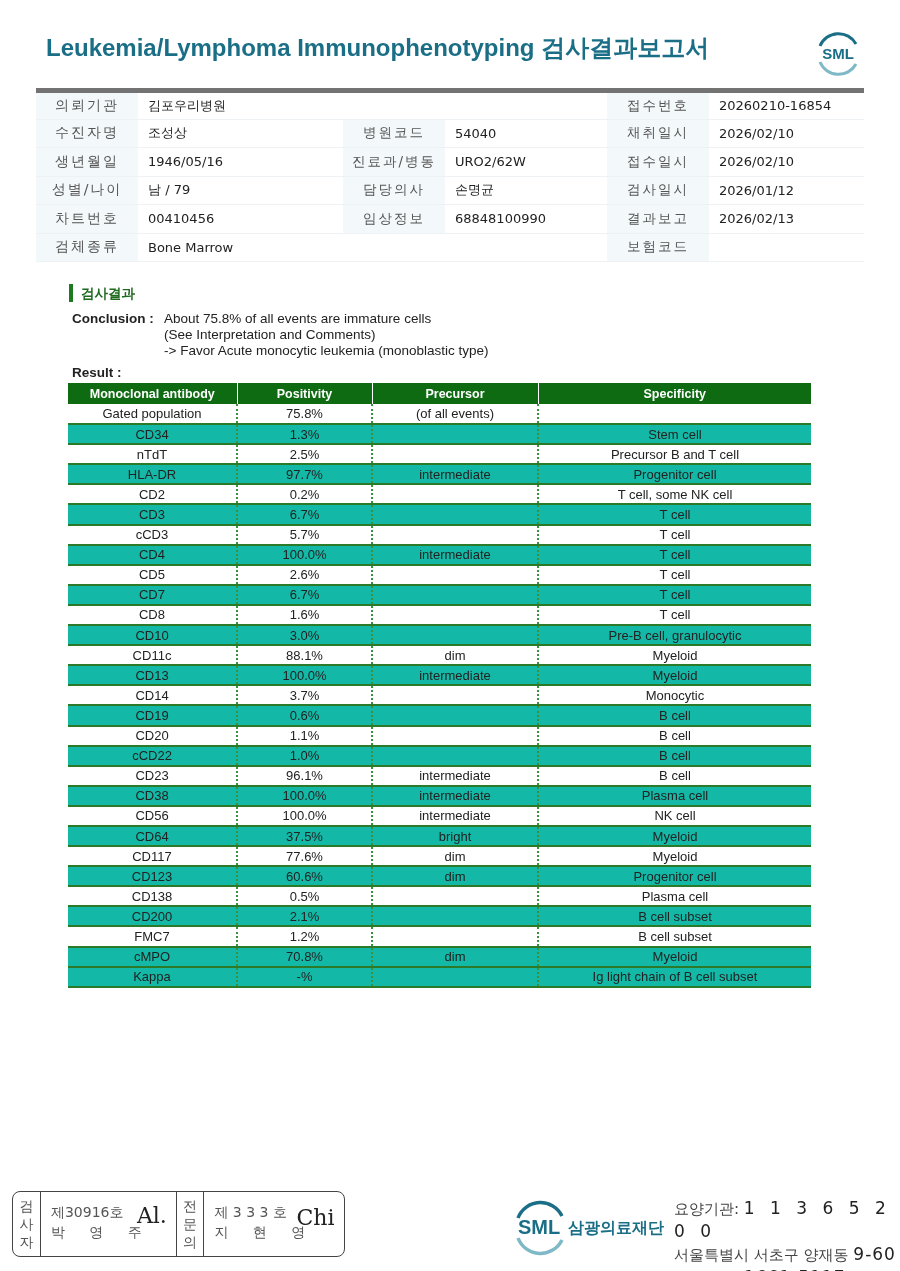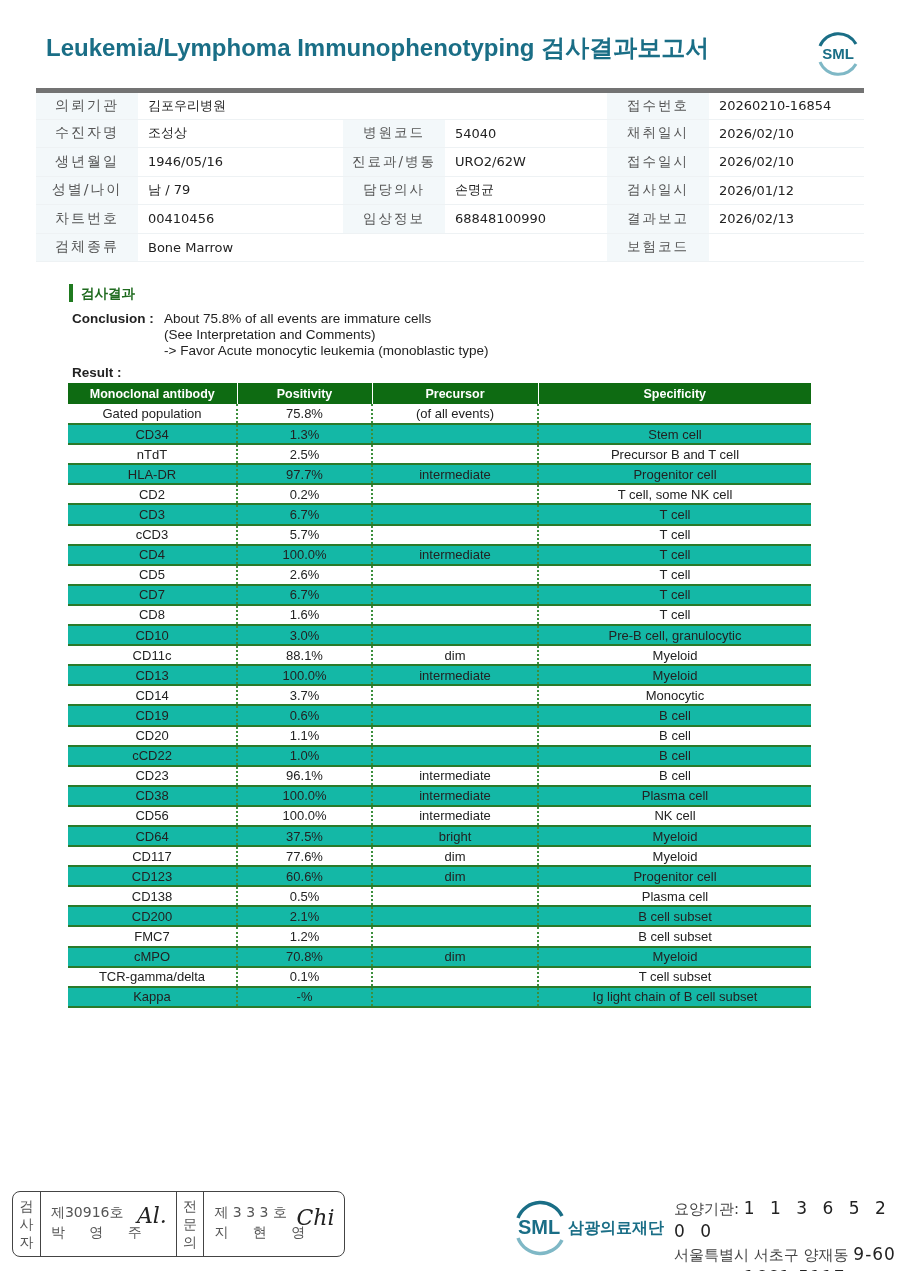--- a/index.html
+++ b/index.html
@@ -79,21 +79,21 @@
     width: 28px; display: flex; flex-direction: column; justify-content: center; align-items: center;
     border-right: 1.5px solid #444; line-height: 18px; font-size: 14px;
   }
   .sign-box .cell {
     width: 136px; padding: 10px 0 0 10px; position: relative; border-right: 1.5px solid #444;
     line-height: 20px;
   }
   .sign-box .cell.last { border-right: none; width: 140px; }
   .sign-box .name { letter-spacing: 10px; }
   .signature {
-    position: absolute; font-family: "DejaVu Serif", serif; font-style: italic;
+    position: absolute; font-family: "DejaVu Serif", serif; 
     font-size: 22px; color: #222;
   }
   .footer-logo { position: absolute; left: 510px; top: 1198px; width: 60px; height: 58px; }
   .footer-org {
     position: absolute; left: 568px; top: 1218px; font-weight: bold; color: #1a6e86; font-size: 16px;
   }
   .footer-info {
     position: absolute; left: 674px; top: 1197px; font-size: 15px; color: #444; line-height: 22px;
   }
   .footer-info .num { font-size: 17px; color: #222; letter-spacing: 1px; }
@@ -350,26 +350,20 @@
         <td>1.2%</td>
         <td></td>
         <td>B cell subset</td>
       </tr>
       <tr class="alt">
         <td>cMPO</td>
         <td>70.8%</td>
         <td>dim</td>
         <td>Myeloid</td>
       </tr>
-      <tr>
-        <td>TCR-gamma/delta</td>
-        <td>0.1%</td>
-        <td></td>
-        <td>T cell subset</td>
-      </tr>
       <tr class="alt">
         <td>Kappa</td>
         <td>-%</td>
         <td></td>
         <td>Ig light chain of B cell subset</td>
       </tr>
     </tbody>
 </table>
 
 <div class="sign-box">

